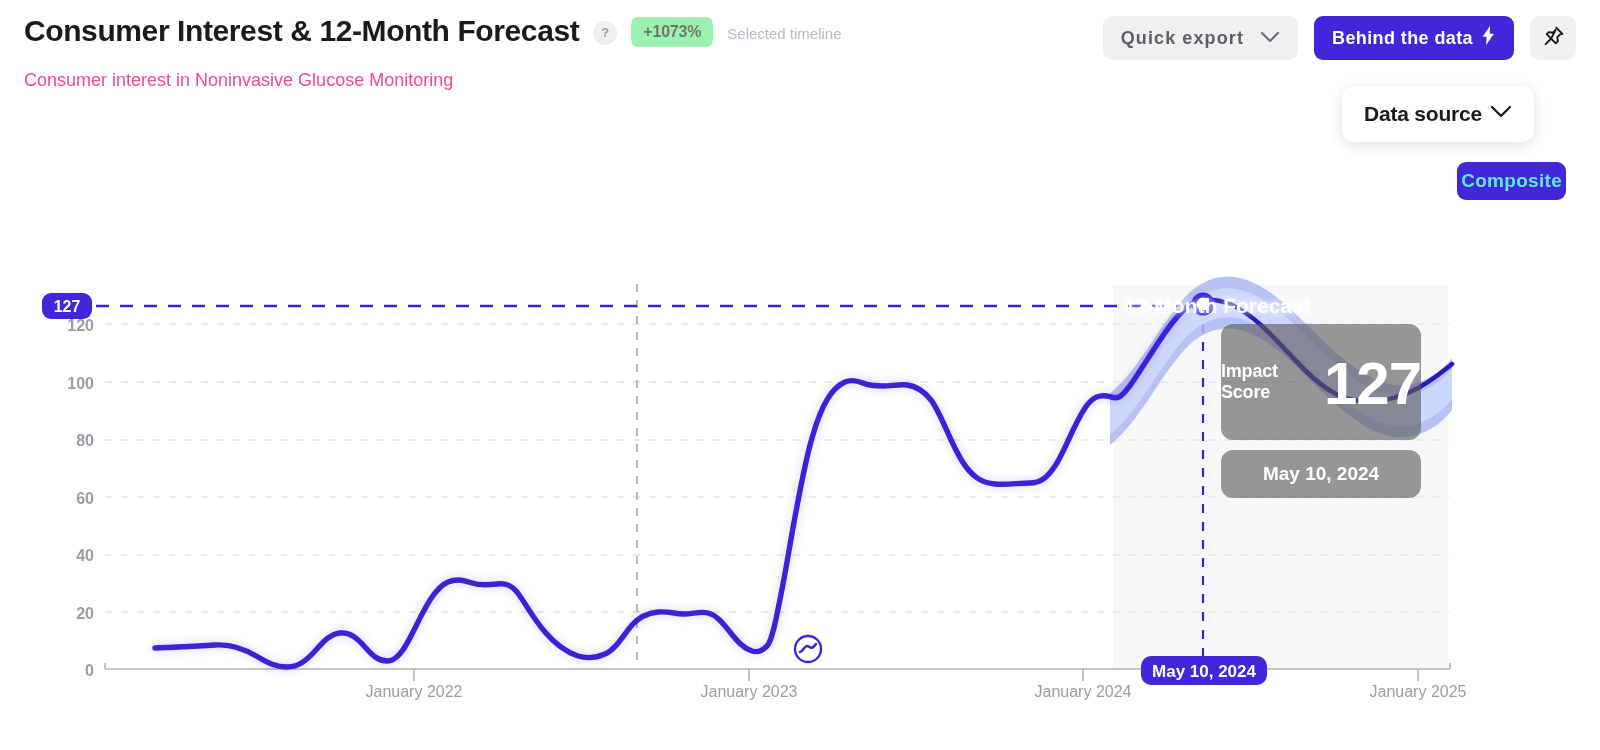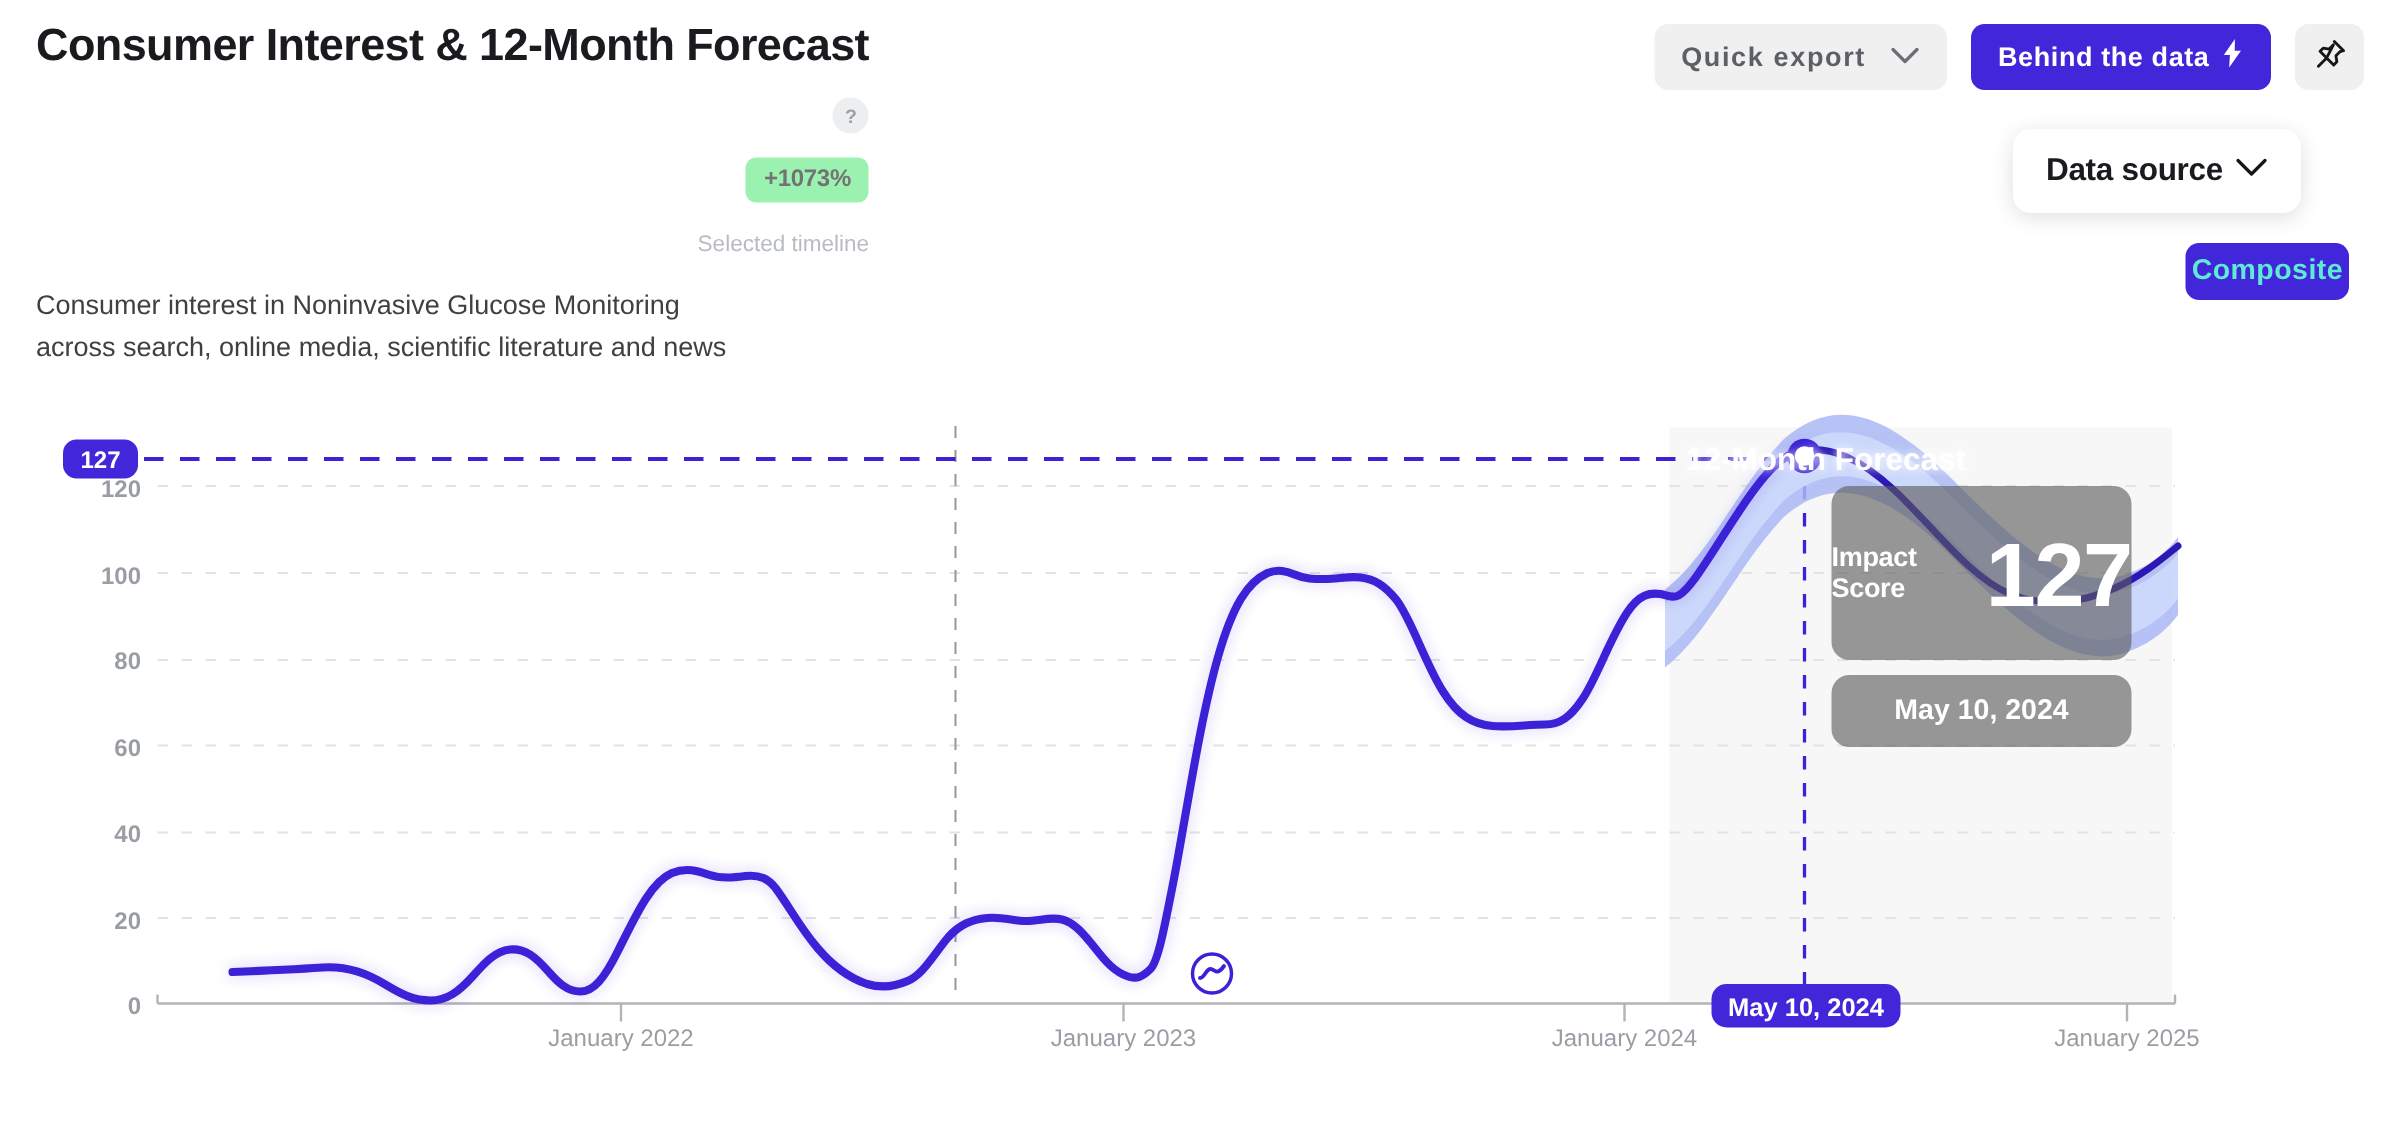--- a/index.html
+++ b/index.html
@@ -6,21 +6,21 @@
   html, body {
     width: 1600px; height: 750px;
     background: #ffffff;
     font-family: "Liberation Sans", sans-serif;
     overflow: hidden;
   }
   .page { position: relative; width: 1600px; height: 750px; }
 
   
   .header-left { position: absolute; left: 24px; top: 14px; }
-  .title-row { display: flex; align-items: flex-end; gap: 14px; flex-direction: column; }
+  .title-row { display: flex; align-items: center; gap: 14px; }
   .page-title {
     font-size: 30px; font-weight: 700; color: #1b1b1f;
     letter-spacing: -0.4px; white-space: nowrap;
   }
   .help-badge {
     width: 24px; height: 24px; border-radius: 50%;
     background: #eceef0; color: #9aa0a6;
     font-size: 13px; font-weight: 600;
     display: flex; align-items: center; justify-content: center;
     cursor: pointer; margin-top: 3px;
@@ -29,21 +29,21 @@
     background: #9bf2b0; color: #737373;
     font-size: 16px; font-weight: 700;
     padding: 6px 12px; border-radius: 7px;
     margin-top: 2px; letter-spacing: -0.2px;
   }
   .timeline-note {
     color: #b8bcc2; font-size: 15px; margin-top: 5px; white-space: nowrap;
   }
   .subtitle {
     margin-top: 19px; font-size: 18px; line-height: 1.55;
-    color: #404040; max-width: 640px;
+    color: #ec4899; max-width: 640px;
   }
 
   
   .header-right { position: absolute; right: 24px; top: 16px;
                   display: flex; align-items: flex-start; gap: 16px; }
   .btn {
     border: none; border-radius: 9px; cursor: pointer;
     font-family: "Liberation Sans", sans-serif;
     display: flex; align-items: center; justify-content: center;
   }
@@ -119,21 +119,20 @@
 
   <div class="header-left">
     <div class="title-row">
       <div class="page-title">Consumer Interest &amp; 12-Month Forecast</div>
       <div class="help-badge">?</div>
       <div class="delta-badge">+1073%</div>
       <div class="timeline-note">Selected timeline</div>
     </div>
     <div class="subtitle">
       <div>Consumer interest in Noninvasive Glucose Monitoring</div>
-      <div>across search, online media, scientific literature and news</div>
     </div>
   </div>
 
   <div class="header-right">
     <button class="btn btn-soft">
       <span>Quick export</span>
       <span class="chev">
         <svg width="20" height="13" viewBox="0 0 20 13" aria-hidden="true">
           <path d="M2 2 L10 10 L18 2" fill="none" stroke="#6b6f75" stroke-width="2.2" stroke-linecap="round" stroke-linejoin="round"></path>
         </svg>

